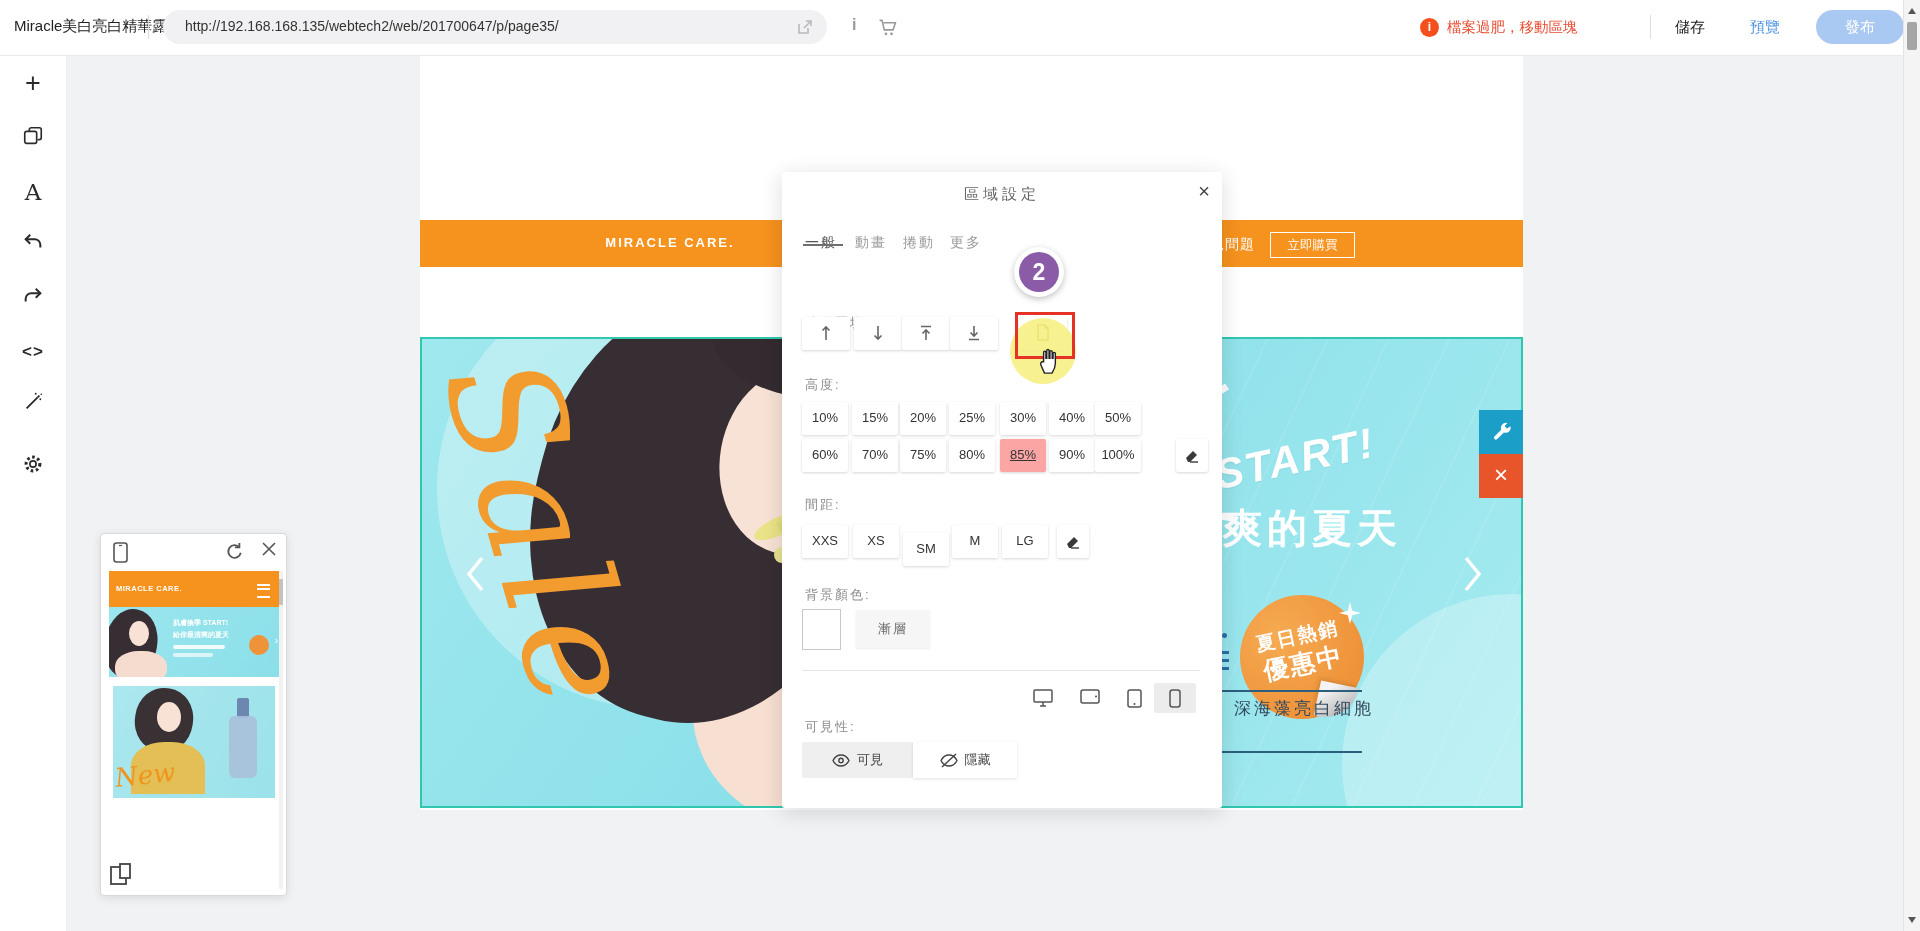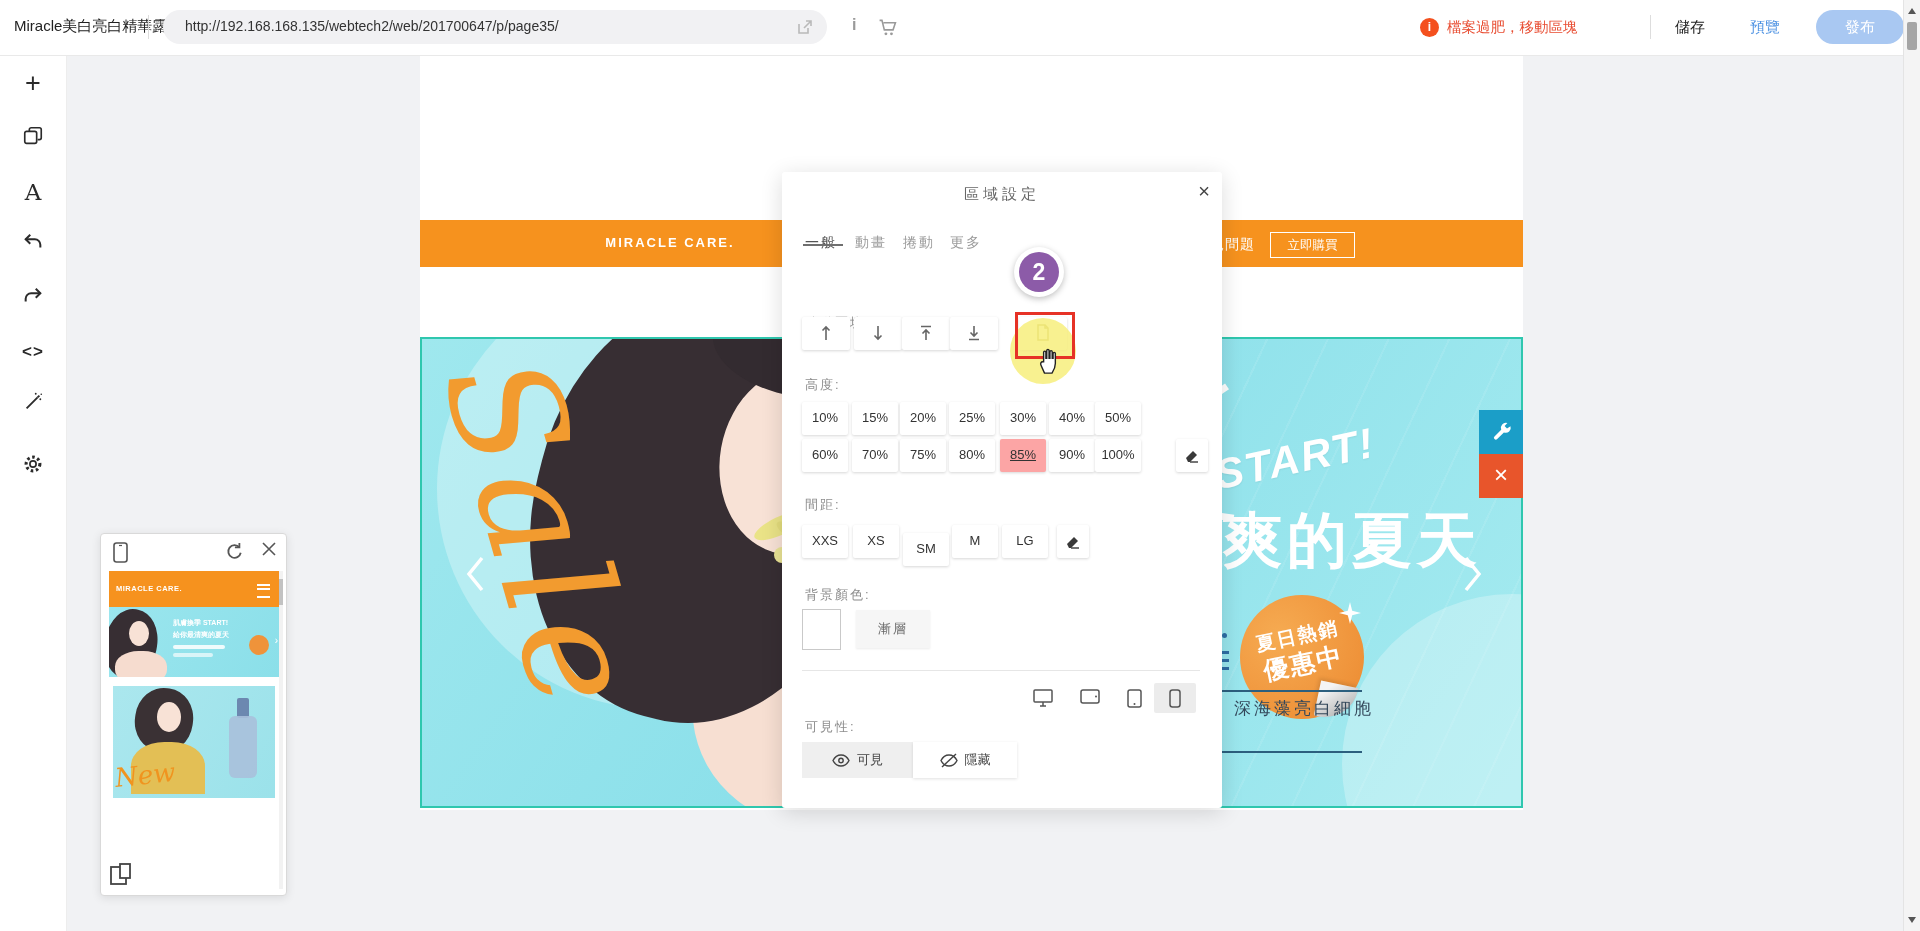--- a/index.html
+++ b/index.html
@@ -65,21 +65,21 @@
   .w-ribbon2{left:352px;top:188px;width:48px;height:15px;background:#e3dc7c;border-radius:50%;transform:rotate(28deg);}
   .w-earring{left:352px;top:208px;width:16px;height:16px;border-radius:50%;background:#e9e394;}
   .w-strap-o{left:560px;top:288px;width:13px;height:210px;background:#e8923f;border-radius:7px;transform:rotate(16deg);}
   .w-strap-b{left:582px;top:283px;width:7px;height:205px;background:#5d79b5;border-radius:4px;transform:rotate(16deg);}
   .sale-script{left:-60px;top:110px;font-family:"DejaVu Serif","Liberation Serif",serif;font-style:italic;
                font-size:150px;color:#f29b2f;transform:rotate(74deg);letter-spacing:8px;}
   .hero-arrow{cursor:pointer;}
   .start-text{left:792px;top:96px;color:#fff;font-size:42px;font-weight:bold;font-style:italic;
               transform:rotate(-12deg);letter-spacing:2px;text-shadow:0 1px 2px rgba(0,0,0,.06);}
   .ray{background:#fff;}
-  .headline{left:800px;top:162px;color:#fff;font-size:60px;font-weight:bold;letter-spacing:5px;}
+  .headline{left:800px;top:162px;color:#fff;font-size:40px;font-weight:bold;letter-spacing:5px;}
   .sticker{left:818px;top:256px;width:124px;height:124px;border-radius:50%;
            background:radial-gradient(circle at 35% 30%,#f6ab52,#ef933a 70%,#e9882f);transform:rotate(-12deg);
            color:#fff;text-align:center;}
   .sticker-l1{left:0;top:28px;width:124px;font-size:19px;font-weight:bold;letter-spacing:2px;}
   .sticker-l2{left:0;top:52px;width:124px;font-size:25px;font-weight:bold;letter-spacing:2px;}
   .sticker-curl{left:895px;top:345px;width:38px;height:36px;border-radius:0 0 95% 8%;
                 background:linear-gradient(135deg,#f4f4f4 20%,#cfcfcf 55%,#9c9c9c);transform:rotate(12deg);box-shadow:-2px -2px 4px rgba(0,0,0,.12);}
   .cap-line{height:0;border-top:2px solid #2c5f7e;}
   .caption{left:812px;top:358px;font-size:17px;color:#33475a;letter-spacing:3px;}
   .mini-dot{background:#2e6da4;}

